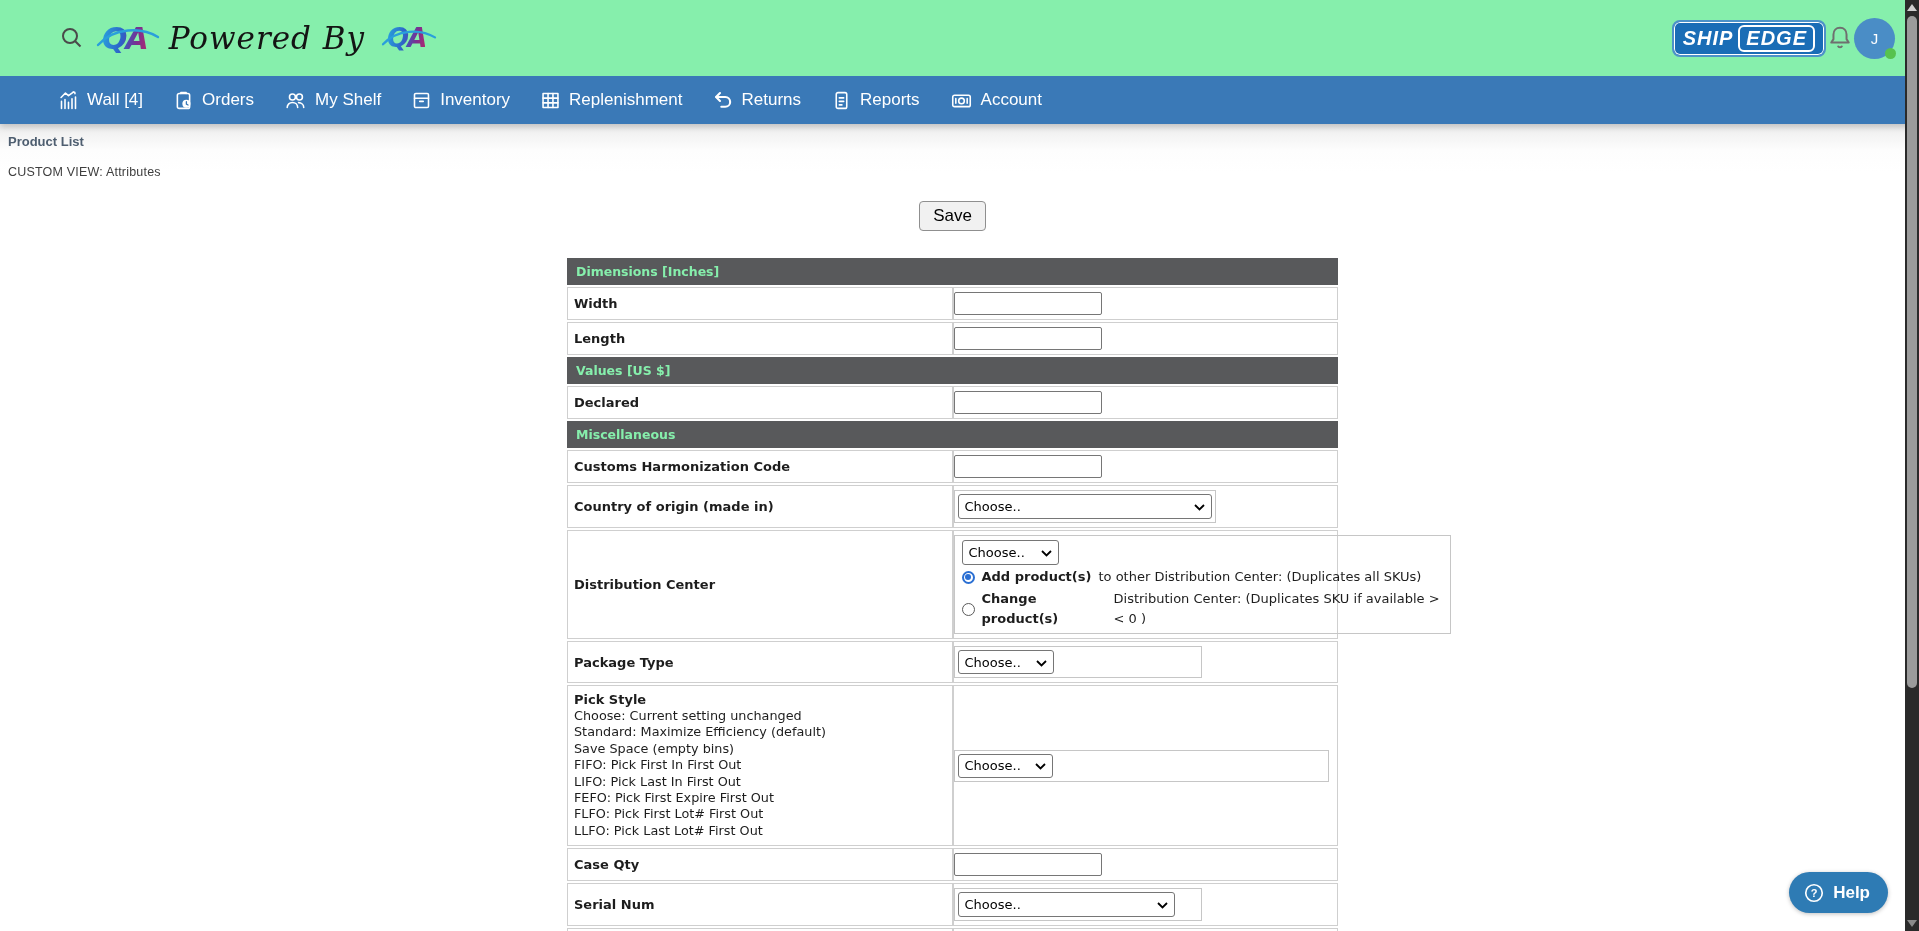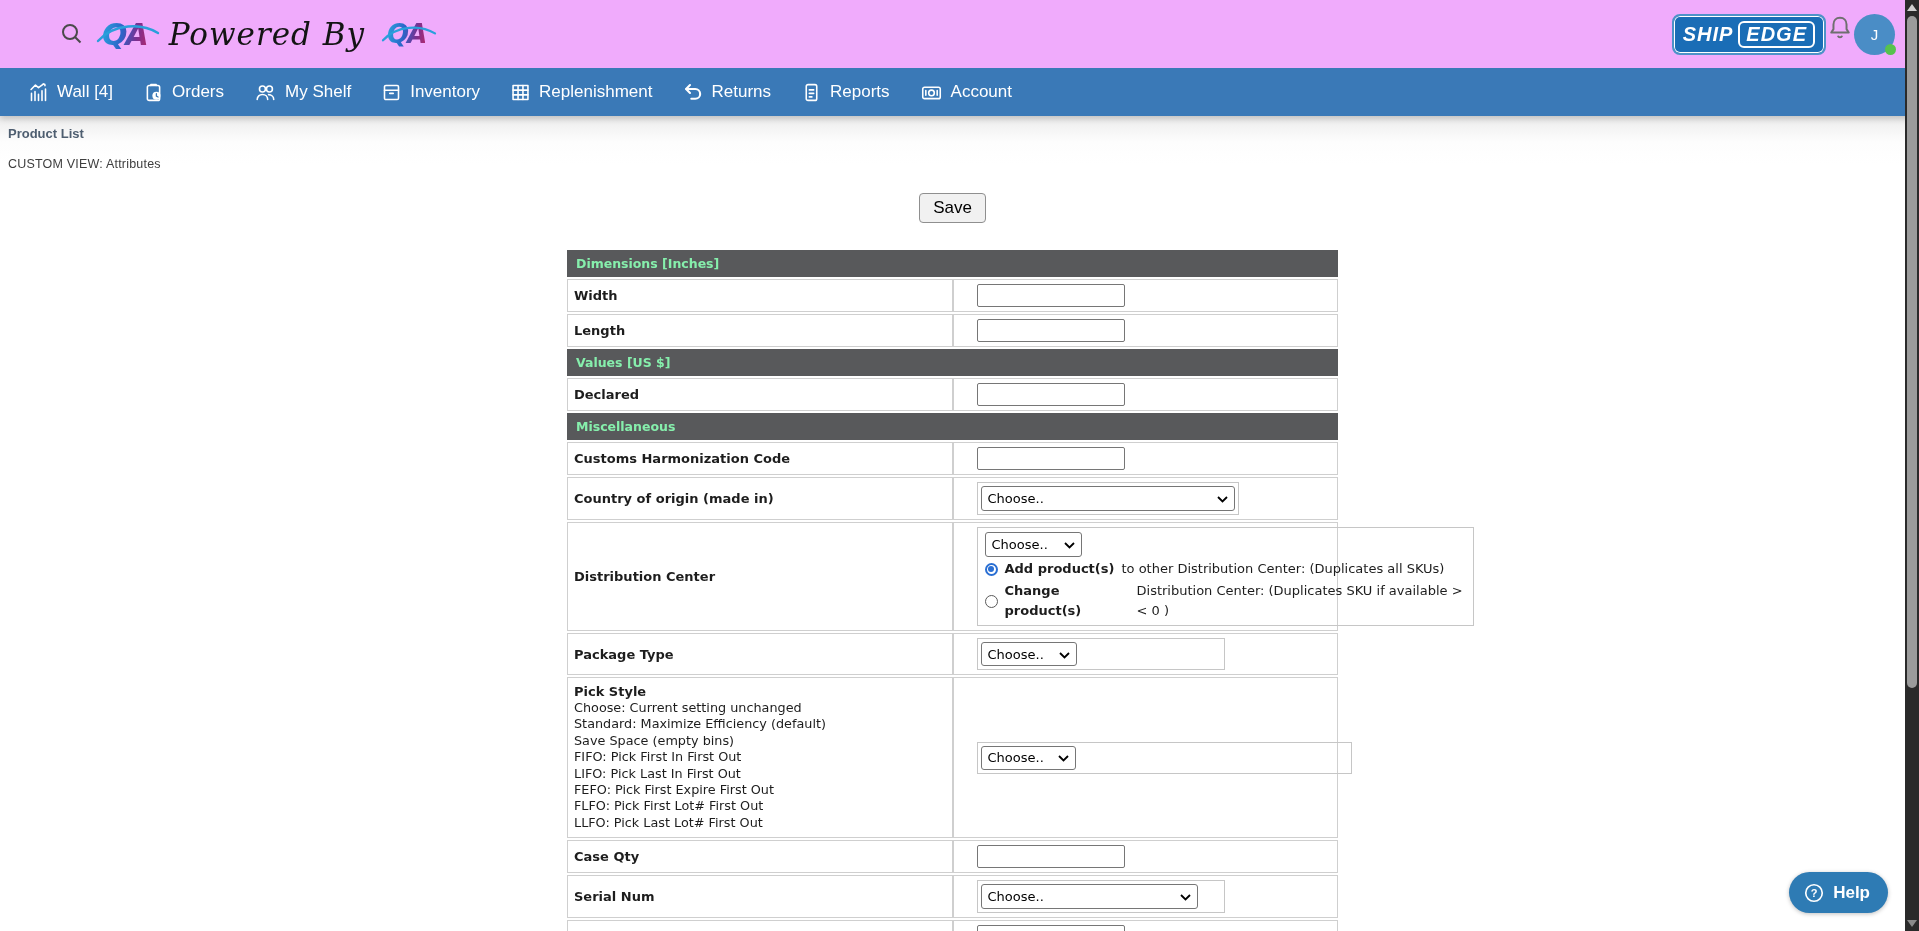--- a/index.html
+++ b/index.html
@@ -5,71 +5,71 @@
   * { margin:0; padding:0; box-sizing:border-box; }
   html,body { width:1919px; height:931px; overflow:hidden; background:#fff;
               font-family:"Liberation Sans", sans-serif; }
   :root{
     --nav-blue:#3a79b7; --section-gray:#58595b; --help-blue:#2e7bb4;
     --avatar-blue:#4a8dc6; --dot-green:#57c24e; --cell-border:#cfcfcf;
   }
   .viewport{ position:relative; width:1919px; height:931px; overflow:hidden; }
 
   
-  header{ height:68px; background:#f0abfc; display:flex; align-items:center;
+  header{ height:76px; background:#86efac; display:flex; align-items:center;
           justify-content:space-between; padding:0 24px 0 60px; position:relative; z-index:5;}
   .h-left{ display:flex; align-items:center; gap:18px; }
   .icon-btn{ display:inline-flex; cursor:pointer; }
   .qa-logo{ position:relative; display:inline-block; }
   .qa-txt{ font-family:"DejaVu Sans", sans-serif; font-weight:bold; font-style:italic;
            font-size:30px; letter-spacing:-2px;
            background:linear-gradient(100deg,#2aa0dc 5%,#2d63c8 45%,#7b2f90 75%,#b12a6e 100%);
            -webkit-background-clip:text; background-clip:text; color:transparent; }
   .qa-logo svg{ position:absolute; left:-6px; top:4px; pointer-events:none; }
   .qa-logo.small .qa-txt{ font-size:26px; }
   .powered{ font-family:"DejaVu Serif", serif; font-style:italic; font-size:31px;
             color:#141414; margin:0 4px; letter-spacing:1px; }
-  .h-right{ display:flex; }
+  .h-right{ display:flex; align-items:center; }
   .shipedge{ display:inline-flex; align-items:center; gap:5px; background:#1a6db6;
              border:2px solid #4d92c8; border-radius:8px; padding:3px 9px; cursor:pointer;
              box-shadow:0 0 0 1px #fff inset; }
   .shipedge .ship{ color:#fff; font-weight:800; font-style:italic; font-size:20px; letter-spacing:1px; }
   .shipedge .edge{ color:#fff; font-weight:800; font-style:italic; font-size:20px; letter-spacing:1px;
                    border:2px solid #fff; border-radius:6px; padding:0 6px; }
   .bell{ display:inline-flex; cursor:pointer; }
   .avatar{ position:relative; width:41px; height:41px; border-radius:50%;
            background:var(--avatar-blue); color:#fff; display:flex; align-items:center;
            justify-content:center; font-size:15px; cursor:pointer; }
   .status-dot{ position:absolute; right:-1px; bottom:0; width:11px; height:11px;
                border-radius:50%; background:var(--dot-green); }
 
   
   nav{ height:48px; background:var(--nav-blue); display:flex; align-items:center;
-       padding-left:28px; gap:30px; box-shadow:0 3px 6px rgba(0,0,0,.18); position:relative; z-index:4;}
+       padding-left:58px; gap:30px; box-shadow:0 3px 6px rgba(0,0,0,.18); position:relative; z-index:4;}
   .nav-item{ display:flex; align-items:center; gap:8px; color:#fff; font-size:17px;
              cursor:pointer; white-space:nowrap; }
   .nav-item .nicon{ display:inline-flex; }
 
   
   main{ width:1905px; background:linear-gradient(#ececec, #fdfdfd 26px, #fff 48px); min-height:859px; }
   .breadcrumb{ padding:10px 0 0 8px; font-size:13px; font-weight:600; color:#4e5e70; cursor:pointer; width:max-content;}
   .custom-view{ padding:16px 0 0 8px; font-size:12.5px; color:#3e3e3e; letter-spacing:.2px; }
   .save-btn{ display:block; margin:22px auto 0; font-size:17px; color:#000;
              background:#f1f1f1; border:1px solid #8f8f8f; border-radius:4px;
              padding:4px 13px; cursor:pointer; font-family:"Liberation Sans",sans-serif;}
 
   
   .attr-table{ width:771px; margin:25px auto 0; border-collapse:separate; border-spacing:0 2px;
                font-family:"DejaVu Sans", sans-serif; font-size:13px; color:#1d1d1d; table-layout:fixed;}
   .attr-table td{ background:#fff; border:1px solid var(--cell-border); vertical-align:middle; }
   tr.section td{ background:var(--section-gray); color:#86efac; font-weight:bold; font-size:12.5px;
                  padding:5px 8px; border:1px solid var(--section-gray); }
   td.label-cell{ width:259px; padding:6px 6px; font-weight:bold; font-size:13px; }
   td.label-cell .sublines{ font-weight:normal; font-size:12.8px; line-height:16.4px; margin-top:1px;}
-  td.input-cell{ padding:4px 23px; }
+  td.input-cell{ padding:4px 0; }
   input.txt{ width:148px; height:23px; border:1px solid #767676; border-radius:2px;
              font-size:13px; padding:0 4px; background:#fff; }
   .sel{ display:inline-flex; align-items:center; justify-content:space-between; gap:6px;
         height:25px; border:1px solid #767676; border-radius:3px; background:#fff;
         padding:0 6px; font-size:13px; cursor:pointer; color:#000; }
   .wrap{ border:1px solid #c6c6c6; padding:3px; display:flex; flex-direction:column;
          align-items:flex-start; gap:3px; }
   .dc-wrap{ width:497px; padding:4px 7px; gap:2px; }
   .radio-line{ display:flex; align-items:center; gap:7px; font-size:13px; line-height:20px; }
   .radio{ width:13px; height:13px; border:1.5px solid #5a5a5a; border-radius:50%;

